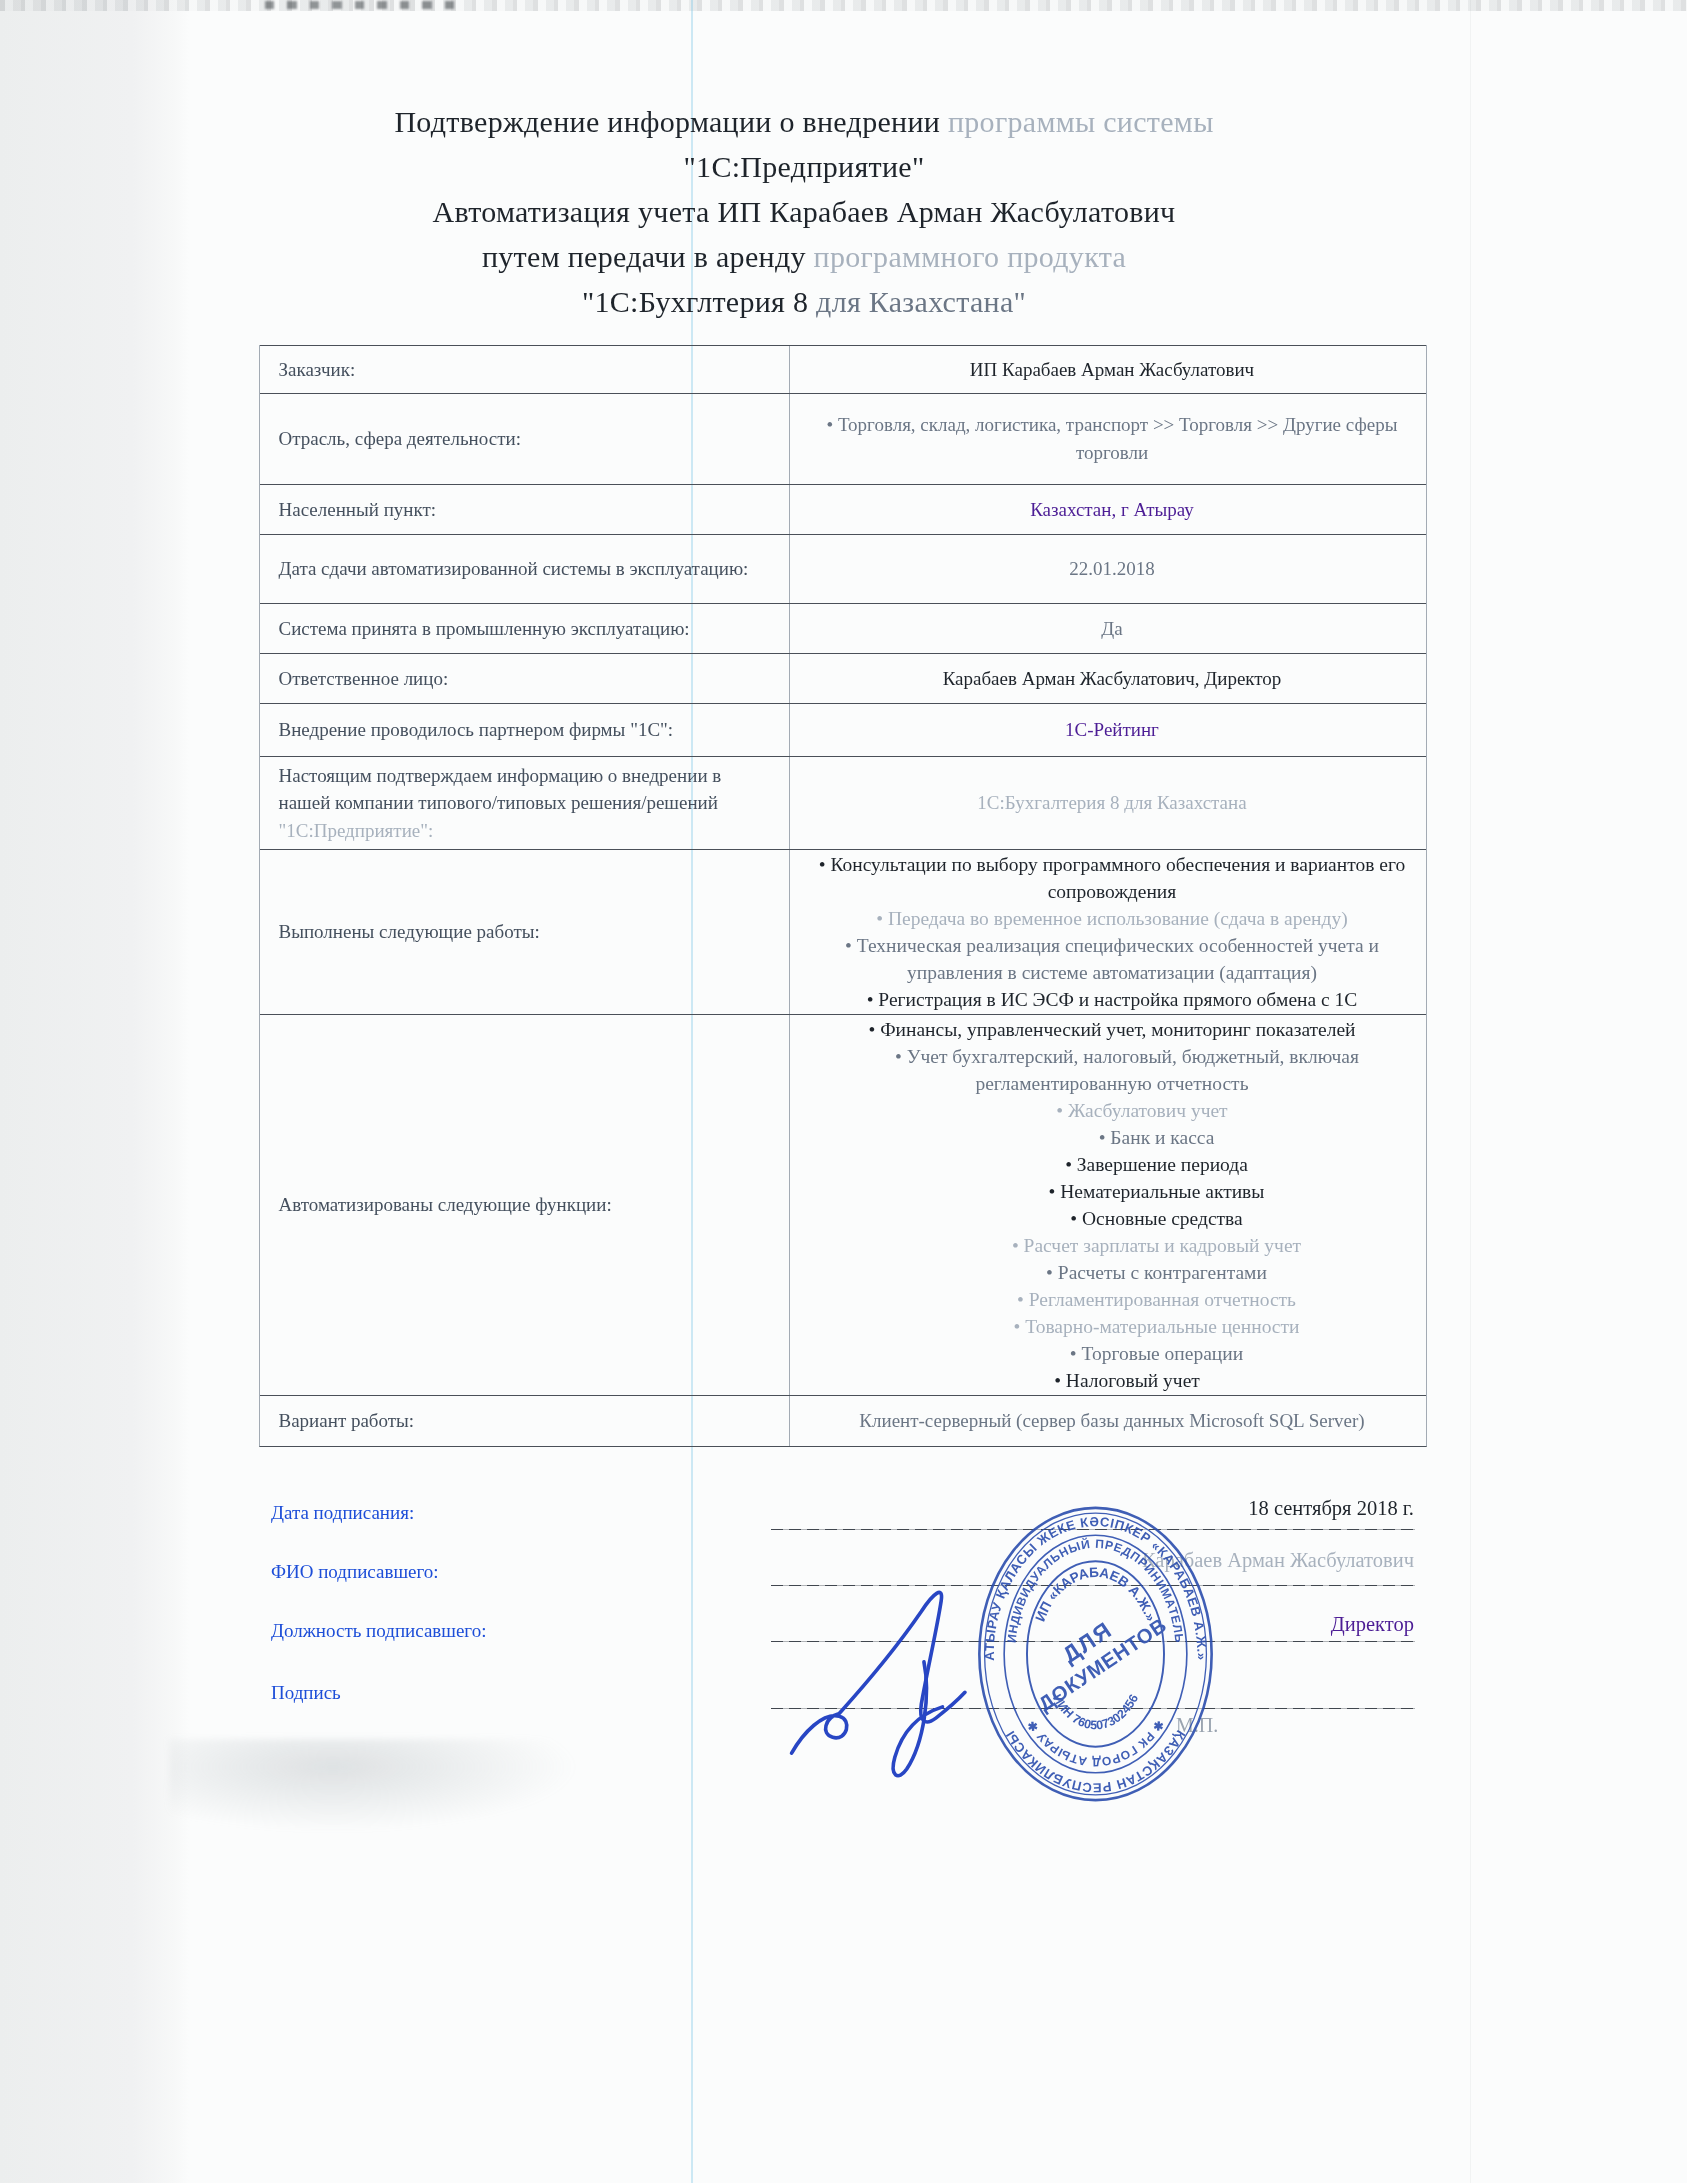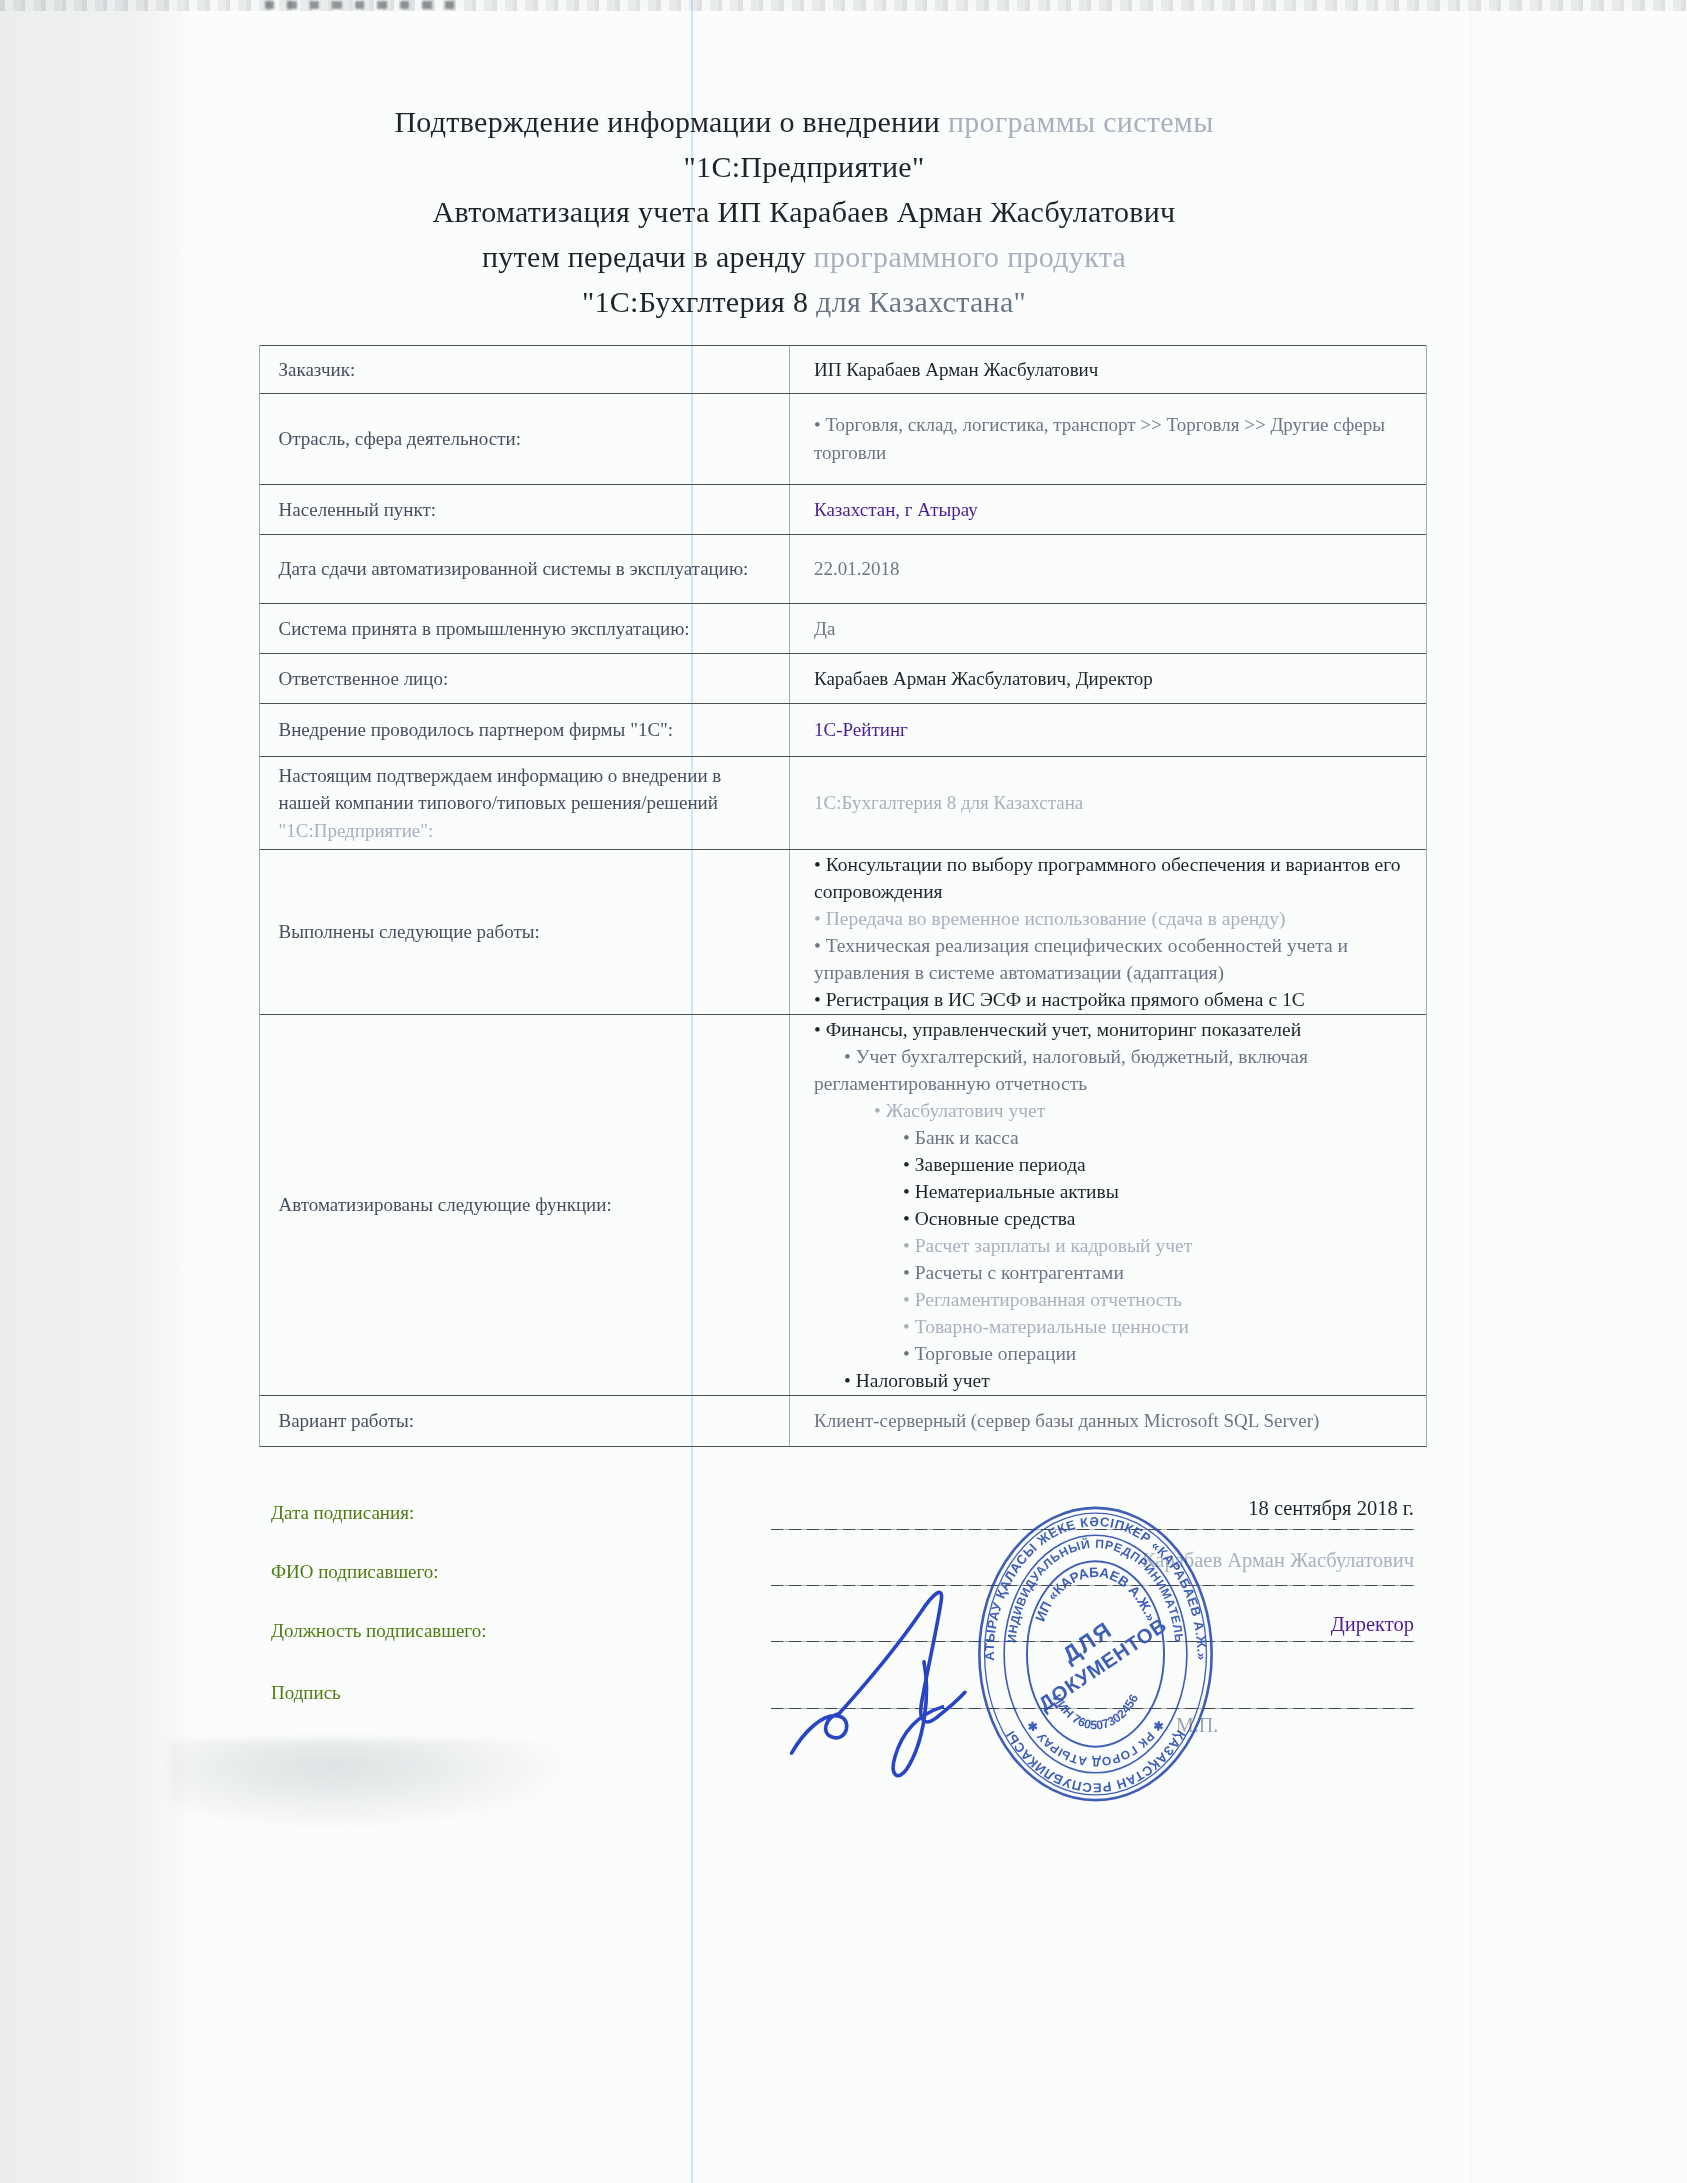--- a/index.html
+++ b/index.html
@@ -23,29 +23,29 @@
          font-size:30px;line-height:45px;letter-spacing:0.3px;}
   .t-dark{color:#1e242b;} .t-dim{color:#4c1d95;} .t-faded{color:#a7b1bd;} .t-med{color:#6b7685;}
 
   
   .doc-table{position:absolute;left:259px;top:345px;width:1168px;box-sizing:border-box;
              border-left:1.3px solid #a3abb4;border-right:1.3px solid #a3abb4;border-bottom:1.3px solid #4a5058;
              font-size:19px;}
   .row{display:flex;border-top:1.3px solid #4a5058;box-sizing:border-box;}
   .cell{box-sizing:border-box;display:flex;flex-direction:column;justify-content:center;}
   .cell.label{width:529px;padding:9.3px 16px 9.3px 18.5px;color:#45505e;line-height:1.45;}
-  .cell.value{flex:1;border-left:1.3px solid #a3abb4;padding:9.3px 16px 9.3px 24px;line-height:1.45;}
+  .cell.value{flex:1;border-left:1.3px solid #a3abb4;padding:9.3px 16px 9.3px 24px;line-height:1.45;text-align:center;}
   .r1{height:48px;}  .r2{height:91px;} .r3{height:50px;}  .r4{height:69px;}
   .r5{height:50px;}  .r6{height:50px;}  .r7{height:53px;}  .r8{height:93px;}
   .r9{height:165px;} .r10{height:381px;}.r11{height:51px;}
   .li{line-height:27px;font-size:19.5px;}
   .ti1{text-indent:30px;} .ti2{text-indent:60px;} .ti3{text-indent:89px;}
 
   
-  .sig-label{position:absolute;left:271px;font-size:19px;color:#4d7c0f;}
+  .sig-label{position:absolute;left:271px;font-size:19px;color:#1d4ed8;}
   .sig-value{position:absolute;right:273px;font-size:20.5px;text-align:left;}
   .sigline{position:absolute;left:771px;width:644px;height:1.3px;
            background:repeating-linear-gradient(90deg,#41474f 0 12px,rgba(65,71,79,.4) 12px 18px);}
   .mp{position:absolute;left:1176px;top:1714px;font-size:20px;color:#9aa4b0;}
 
   .sig-svg{position:absolute;left:781px;top:1556px;}
   .stamp-svg{position:absolute;left:965px;top:1497px;opacity:.9;}
   .stamp-text{font-family:"Liberation Sans", sans-serif;font-weight:bold;fill:#2b4eae;}
 </style>
 </head>

